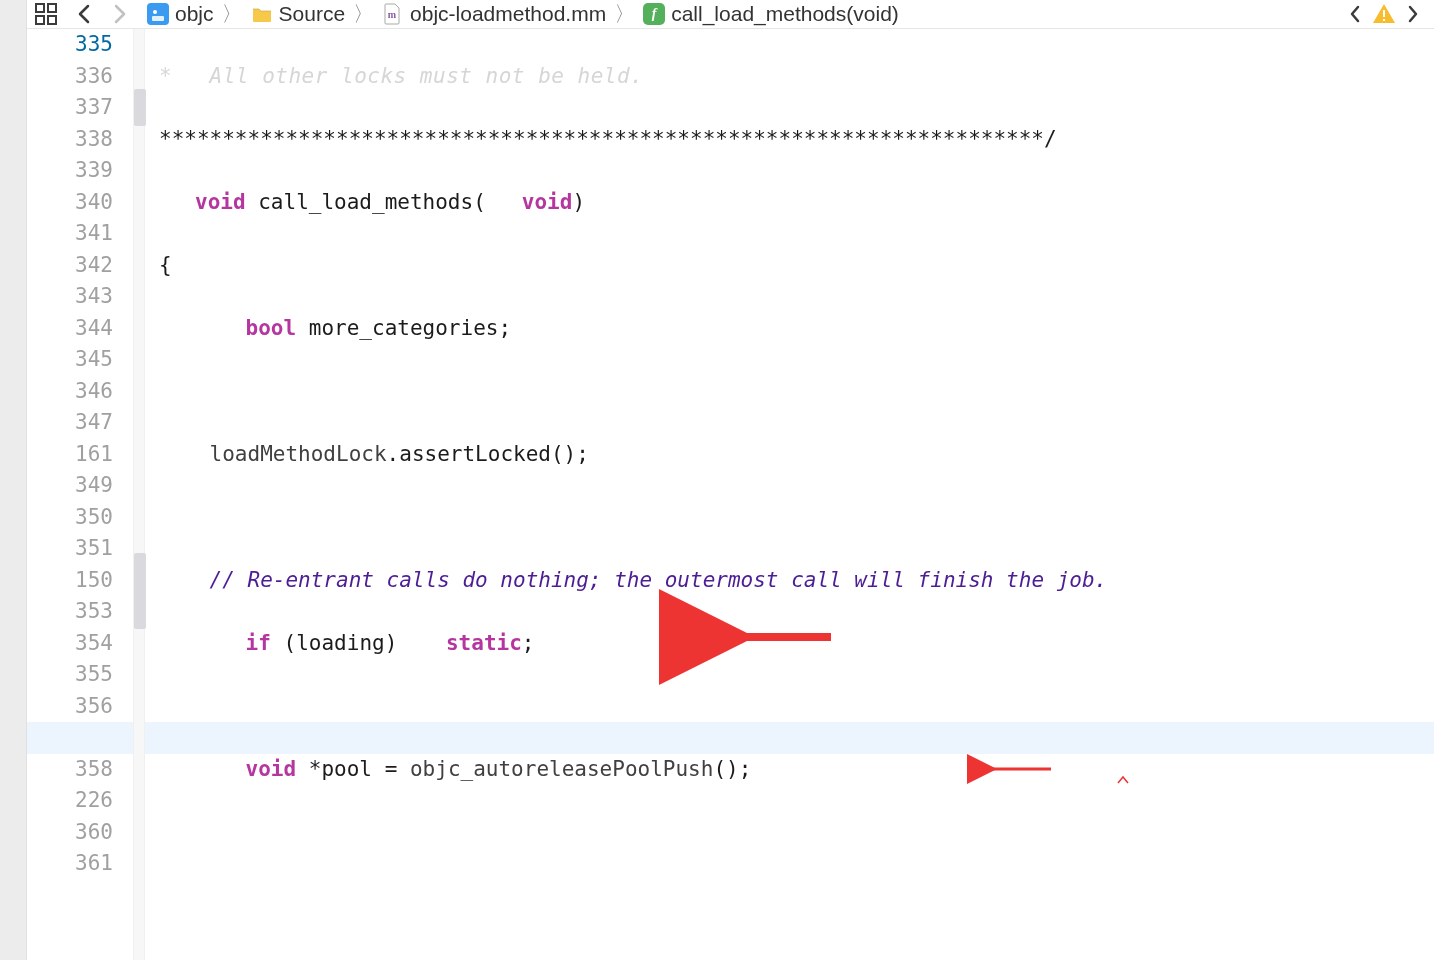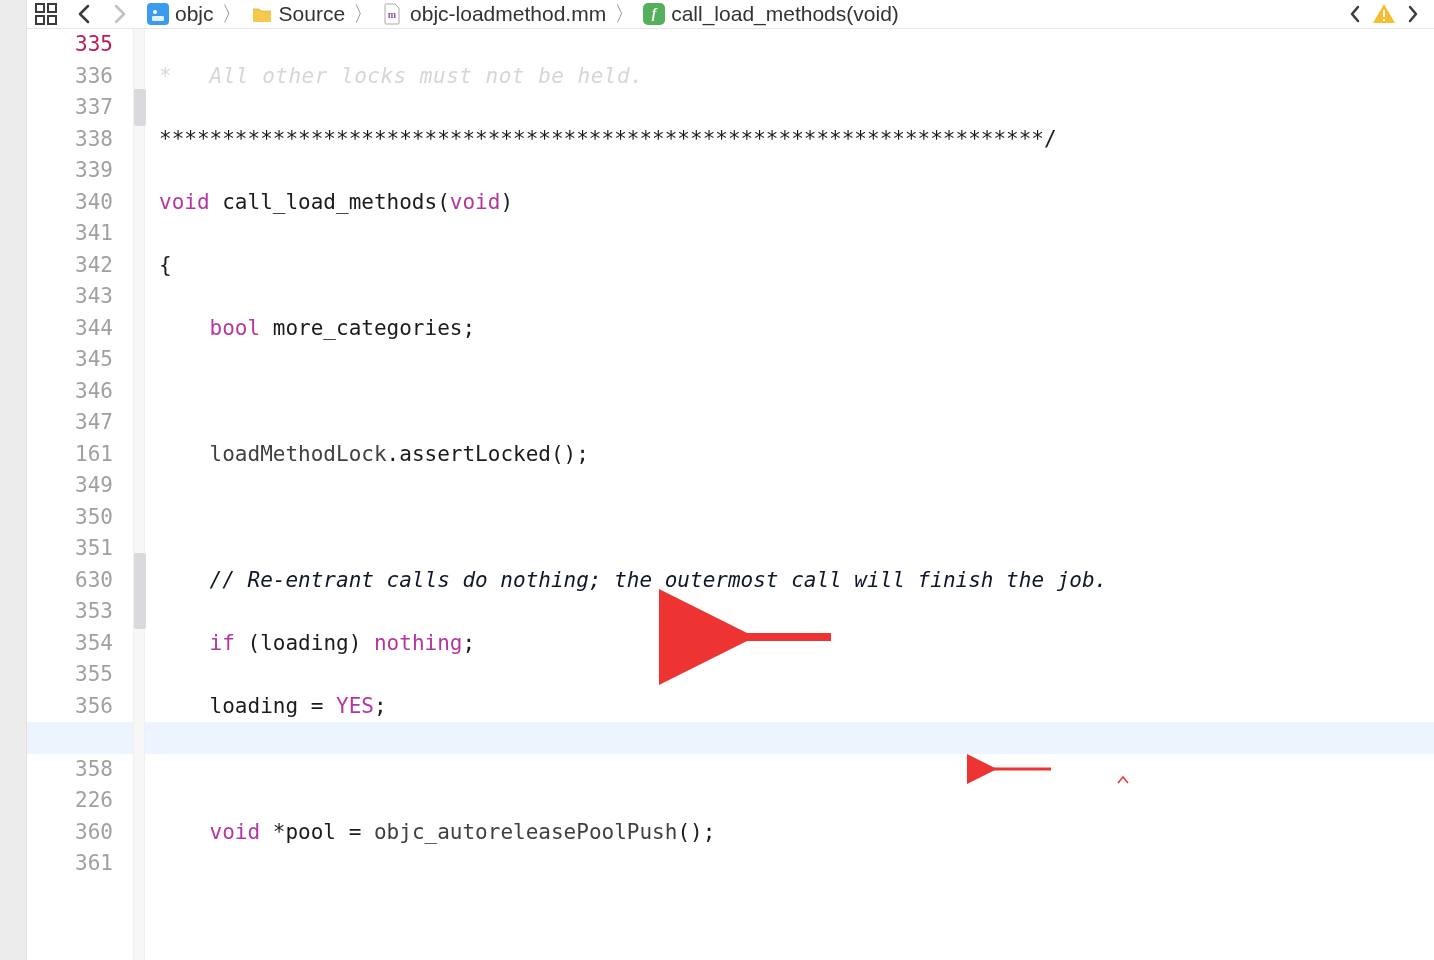--- a/index.html
+++ b/index.html
@@ -110,23 +110,23 @@
     .code {
       flex: 1;
       white-space: pre;
       padding-left: 14px;
       font-family: "SF Mono", Menlo, Monaco, monospace;
       position: relative;
     }
     .code .row { height: 31.5px; position: relative; }
 
     
-    .kw { color: #b6369f; font-weight: 400; }
+    .kw { color: #b6369f; font-weight: 700; margin-left: 36px; }
     .ident { color: #404040; }
-    .cmt { color: #0f172a; font-style: italic; }
+    .cmt { color: #4c1d95; font-style: italic; }
 
     
     .arrow {
       position: absolute;
       pointer-events: none;
     }
     .arrow svg { overflow: visible; }
 
     .hl-row-bg {
       position: absolute;
@@ -223,38 +223,38 @@
       </span>
     </div>
 
     <div class="editor">
 
       <div class="layer">
         <div class="hl-row-bg" style="top:693px;"></div>
       </div>
 
       <div class="gutter">
-        <div class="ln" style="color:#be185d">335</div>
+        <div class="ln" style="color:#0369a1">335</div>
         <div class="ln">336</div>
         <div class="ln">337</div>
         <div class="ln">338</div>
         <div class="ln">339</div>
         <div class="ln">340</div>
         <div class="ln">341</div>
         <div class="ln">342</div>
         <div class="ln">343</div>
         <div class="ln">344</div>
         <div class="ln">345</div>
         <div class="ln">346</div>
         <div class="ln">347</div>
         <div class="ln">161</div>
         <div class="ln">349</div>
         <div class="ln">350</div>
         <div class="ln">351</div>
-        <div class="ln">630</div>
+        <div class="ln">150</div>
         <div class="ln">353</div>
         <div class="ln">354</div>
         <div class="ln">355</div>
         <div class="ln">356</div>
         <div class="ln current">357</div>
         <div class="ln">358</div>
         <div class="ln">226</div>
         <div class="ln">360</div>
         <div class="ln">361</div>
       </div>
@@ -267,22 +267,21 @@
       <div class="code">
 <div class="row" style="color:#d6d6d6;font-style:italic;">*   <span style="letter-spacing:0.5px;">All other locks must not be held.</span></div>
 <div class="row"><span>**********************************************************************/</span></div>
 <div class="row"><span class="kw">void</span><span> call_load_methods(</span><span class="kw">void</span><span>)</span></div>
 <div class="row"><span>{</span></div>
 <div class="row">    <span class="kw">bool</span><span> more_categories;</span></div>
 <div class="row"></div>
 <div class="row">    <span class="ident">loadMethodLock</span><span>.assertLocked();</span></div>
 <div class="row"></div>
 <div class="row">    <span class="cmt">// Re-entrant calls do nothing; the outermost call will finish the job.</span></div>
-<div class="row">    <span class="kw">if</span><span> (loading) </span><span class="kw">nothing</span><span>;</span></div>
-<div class="row">    <span>loading = </span><span class="kw">YES</span><span>;</span></div>
+<div class="row">    <span class="kw">if</span><span> (loading) </span><span class="kw">static</span><span>;</span></div>
 <div class="row"></div>
 <div class="row">    <span class="kw">void</span><span> *pool = </span><span class="ident">objc_autoreleasePoolPush</span><span>();</span></div>
 <div class="row"></div>
 
 
 
 
 
 
 

